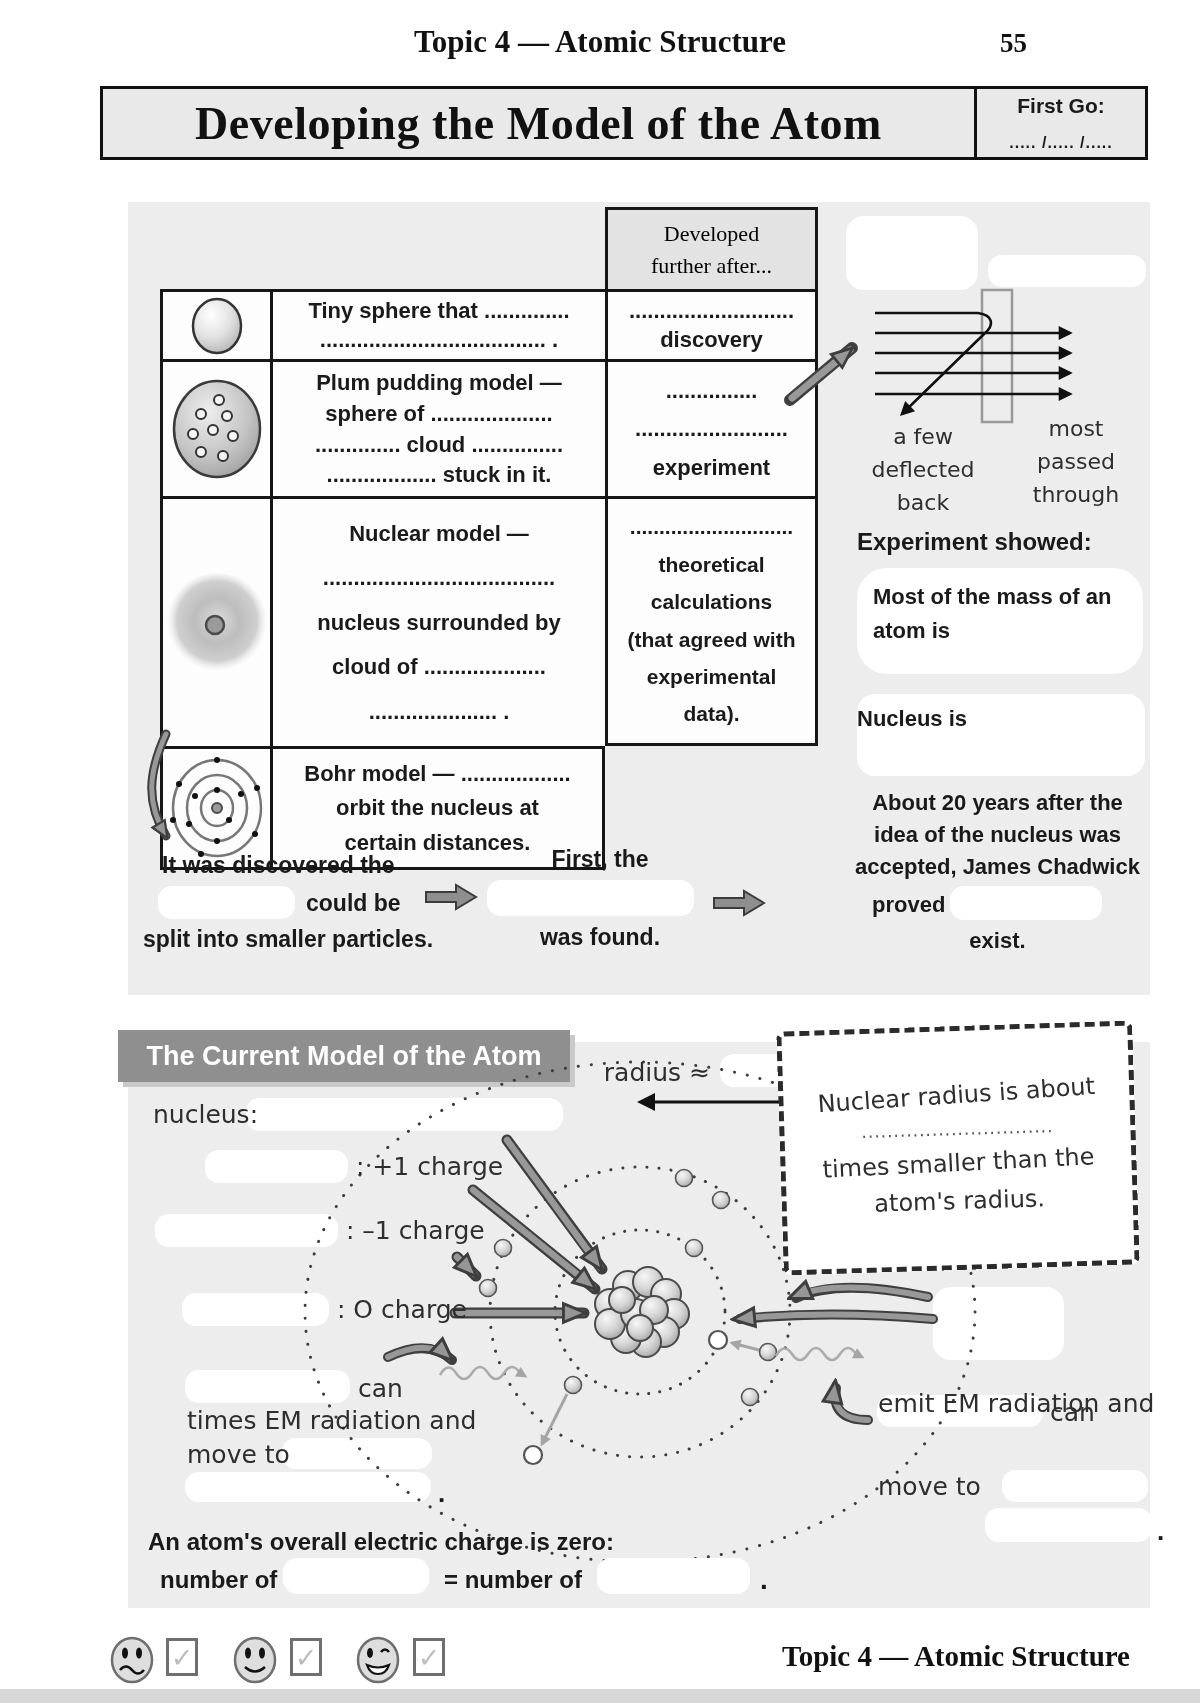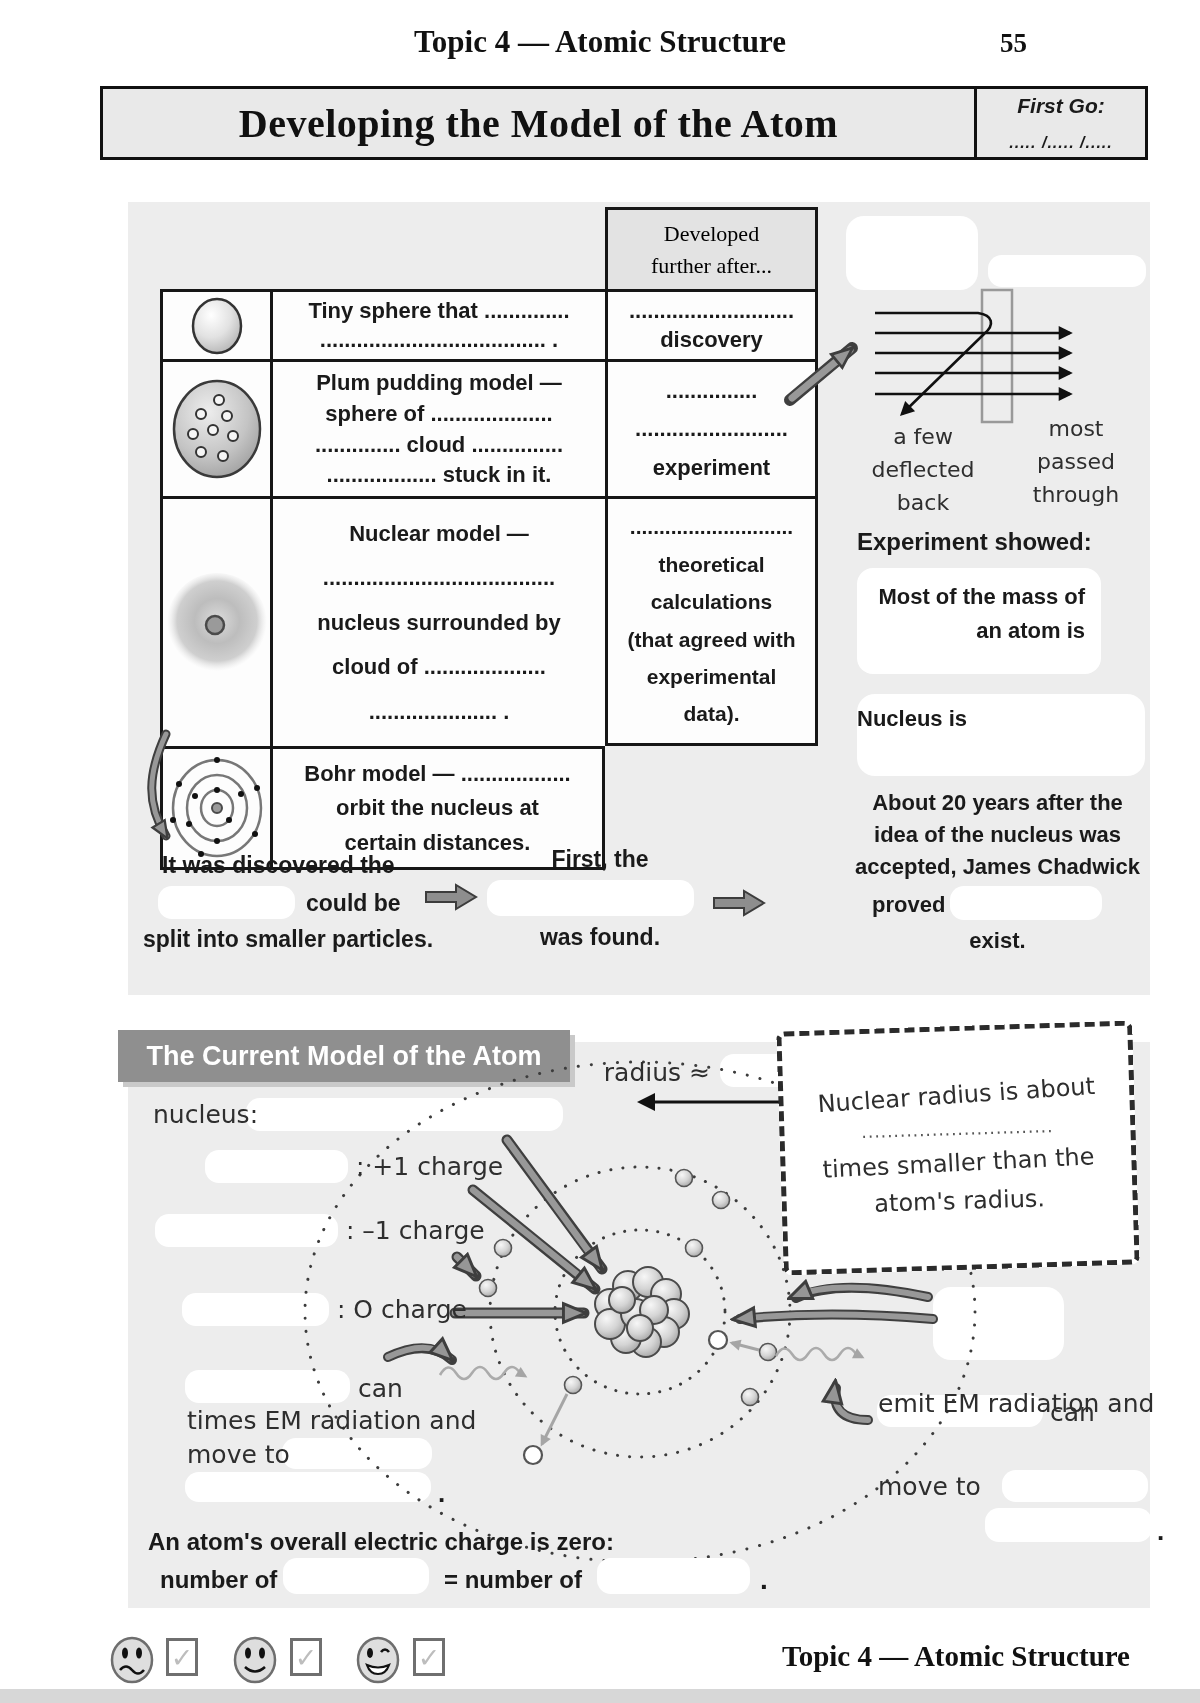--- a/index.html
+++ b/index.html
@@ -11,22 +11,22 @@
   .panel{background:#ededed;}
   .badge{background:#8f8f8f;color:#fff;font-family:"Liberation Sans",sans-serif;font-weight:700;
          display:flex;align-items:center;justify-content:center;box-shadow:5px 5px 0 #c9c9c9;}
   .wbox{background:#ffffff;border-radius:14px;}
   .cell{background:#fdfdfd;border-left:3px solid #161616;border-top:3px solid #161616;box-sizing:border-box;
         display:flex;flex-direction:column;justify-content:space-evenly;align-items:center;text-align:left;
         font-size:22px;line-height:1.25;padding:4px 8px;}
   .bR{border-right:3px solid #161616;} .bB{border-bottom:3px solid #161616;}
   .hdr{background:#e3e3e3;justify-content:center;gap:4px;font-size:22px;}
   .titlebar{border:3px solid #111;background:#e9e9e9;display:flex;box-sizing:border-box;}
-  .titlebar .tl{flex:1;display:flex;align-items:center;justify-content:center;font-size:40px;letter-spacing:.5px;border-radius:19px;}
-  .titlebar .fg{width:168px;border-left:3px solid #111;display:flex;flex-direction:column;align-items:center;justify-content:center;gap:16px;font-style:italic;}
+  .titlebar .tl{flex:1;display:flex;align-items:center;justify-content:center;font-size:46px;letter-spacing:.5px;border-radius:19px;}
+  .titlebar .fg{width:168px;border-left:3px solid #111;display:flex;flex-direction:column;align-items:center;justify-content:center;gap:16px;}
   .note{background:#fff;border:5px dashed #2b2b2b;border-radius:8px;transform:rotate(-1.8deg);
         display:flex;flex-direction:column;align-items:center;justify-content:center;gap:10px;box-sizing:border-box;text-align:center;}
   .chk{background:#fff;border:3px solid #6f6f6f;display:flex;align-items:center;justify-content:center;
        font-family:"DejaVu Sans",sans-serif;color:#bdbdbd;font-size:27px;box-sizing:border-box;}
   .ctr{text-align:center;}
 </style>
 </head>
 <body>
 
 <div id="page">
@@ -194,21 +194,21 @@
     <div>passed</div>
     <div>through</div>
   </div>
   <div class="abs hand ctr" style="left:848px;top:420px;width:150px;font-size:22px;line-height:33px;">
     <div>a few</div>
     <div>deflected</div>
     <div>back</div>
   </div>
 
   <div class="abs print" style="left:857px;top:528px;font-size:24px;">Experiment showed:</div>
-  <div class="abs wbox" style="left:857px;top:568px;width:244px;height:106px;border-radius:16px;text-align:right;">
+  <div class="abs wbox" style="left:857px;top:568px;width:286px;height:106px;border-radius:30px;">
     <div class="print" style="padding:12px 16px;font-size:22px;line-height:34px;">Most of the mass of an atom is</div>
   </div>
   <div class="abs wbox" style="left:857px;top:694px;width:288px;height:82px;border-radius:18px;">
     <div class="print" style="padding:12px 0;font-size:22px;">Nucleus is</div>
   </div>
 
   <div class="abs print ctr" style="left:845px;top:790px;width:305px;font-size:22px;">About 20 years after the</div>
   <div class="abs print ctr" style="left:845px;top:822px;width:305px;font-size:22px;">idea of the nucleus was</div>
   <div class="abs print ctr" style="left:845px;top:854px;width:305px;font-size:22px;">accepted, James Chadwick</div>
   <div class="abs print" style="left:872px;top:892px;font-size:22px;">proved</div>

